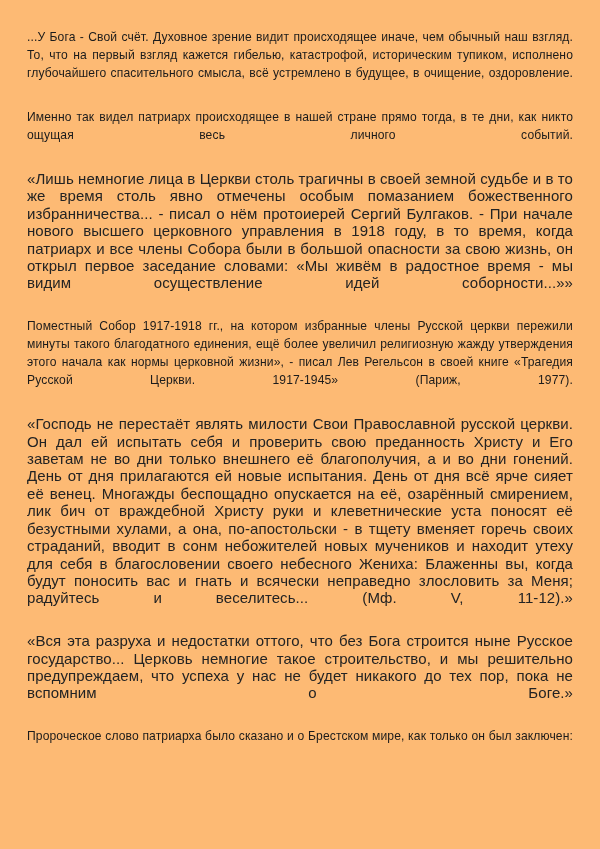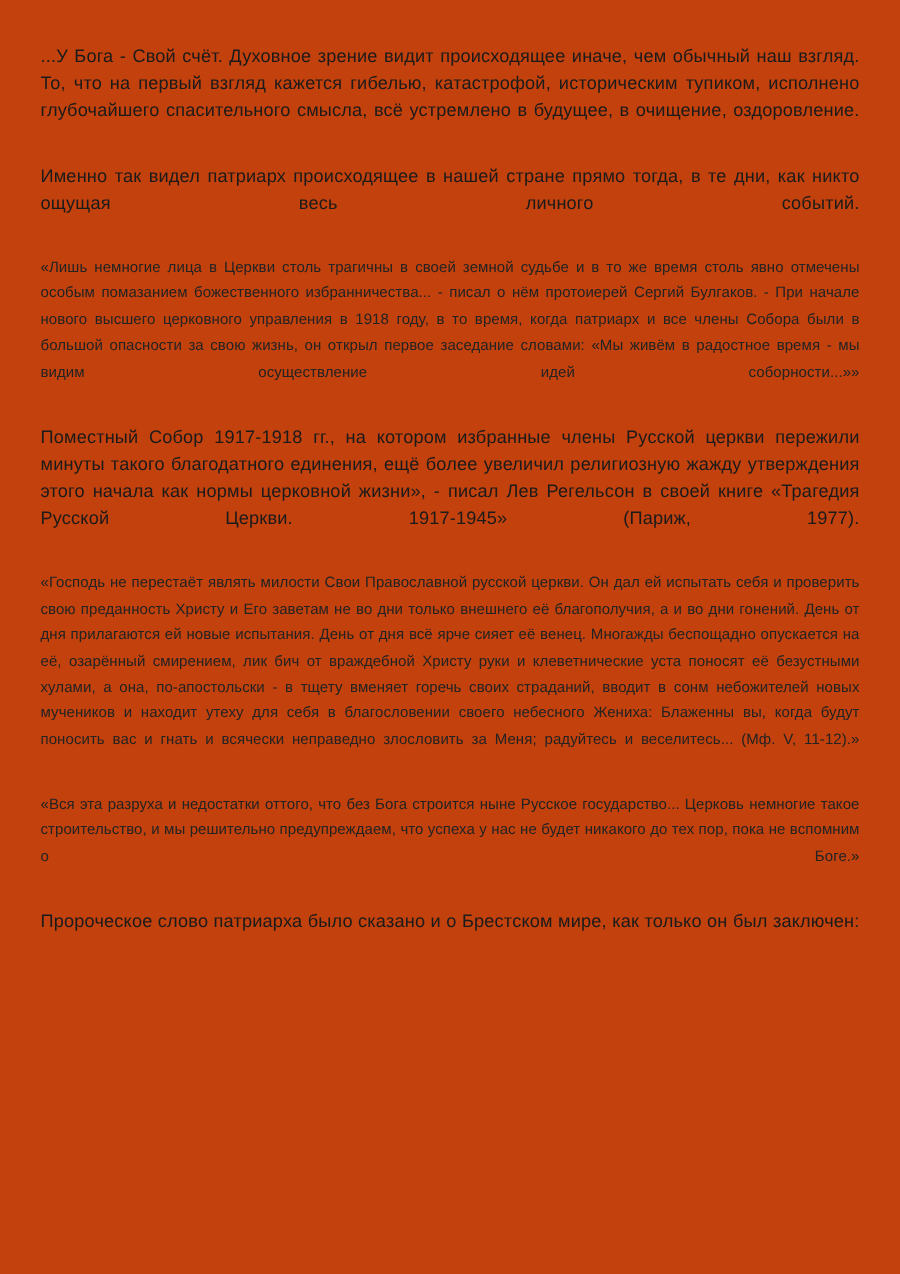--- a/index.html
+++ b/index.html
@@ -13,21 +13,21 @@
     height: 849px;
     overflow: hidden;
     font-family: "Liberation Sans", sans-serif;
     color: #1b1b1b;
     -webkit-font-smoothing: antialiased;
   }
   .page {
     box-sizing: border-box;
     width: 600px;
     height: 849px;
-    background: #c2410c;
+    background: #fdba74;
     padding: 28px 27px 0 27px;
   }
   .doc-body {
     display: block;
   }
   p.para {
     margin: 0 0 8px 0;
     text-align: justify;
     text-justify: inter-word;
     hyphens: none;
@@ -38,21 +38,21 @@
   }
   
   p.normal {
     font-size: 12.1px;
     line-height: 18px;
     letter-spacing: 0.01em;
     color: #1b1b1b;
   }
   
   p.quote {
-    font-size: 10px;
+    font-size: 15px;
     line-height: 17.4px;
     letter-spacing: 0.005em;
     color: #232323;
   }
   
   p.para::after {
     content: "";
     display: inline-block;
     width: 100%;
   }

